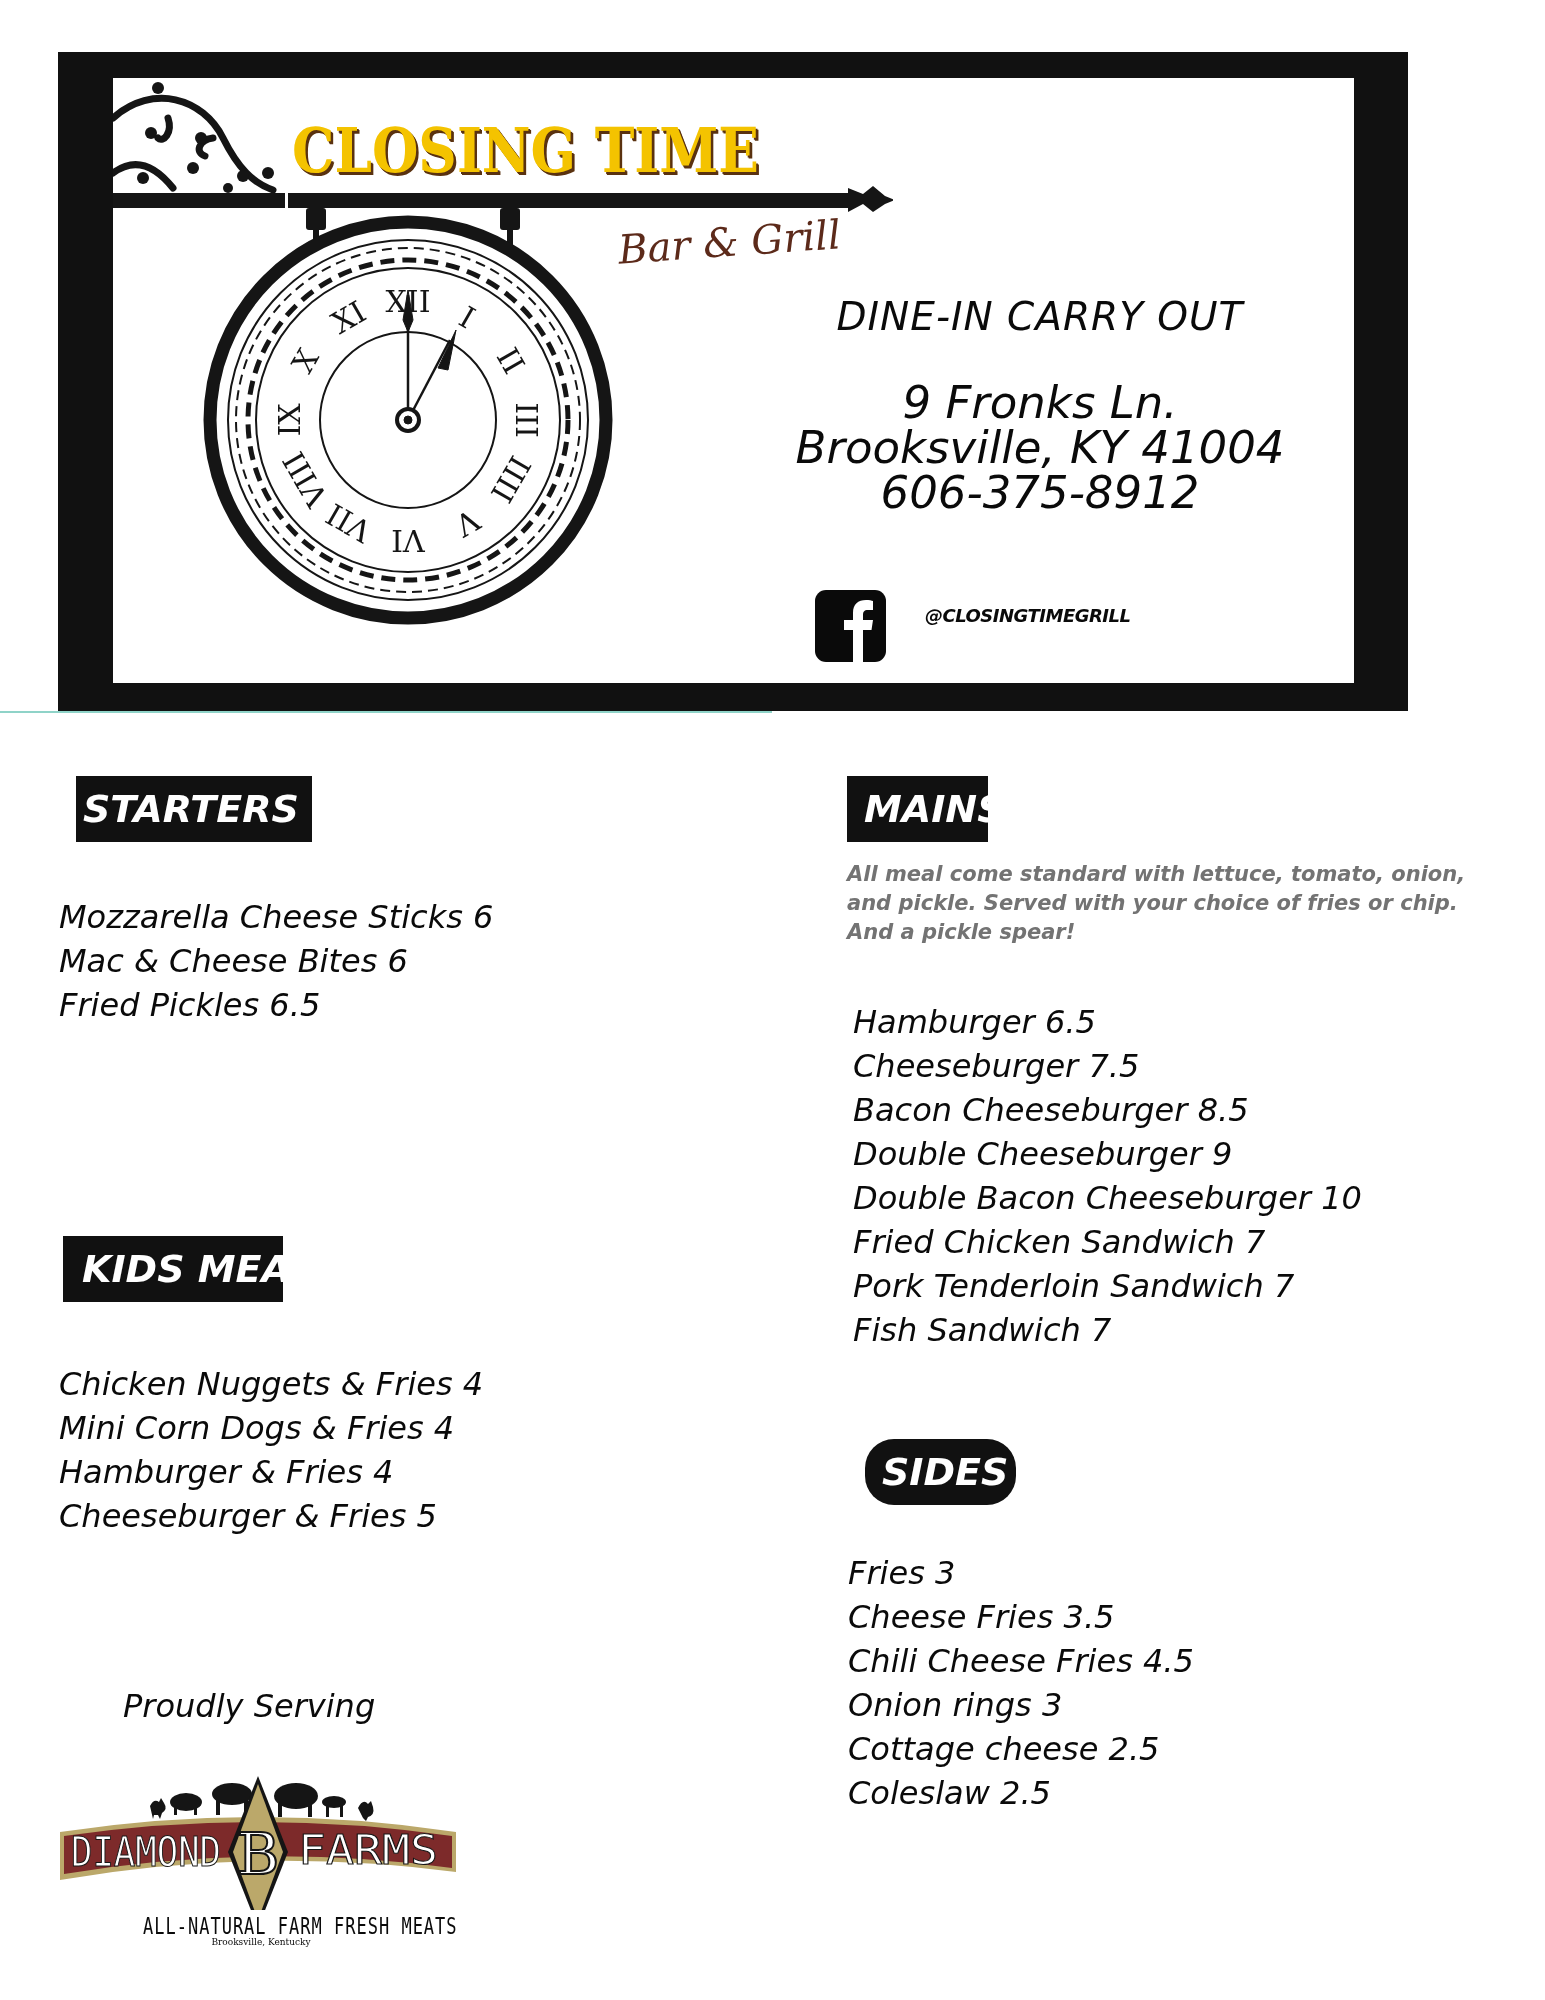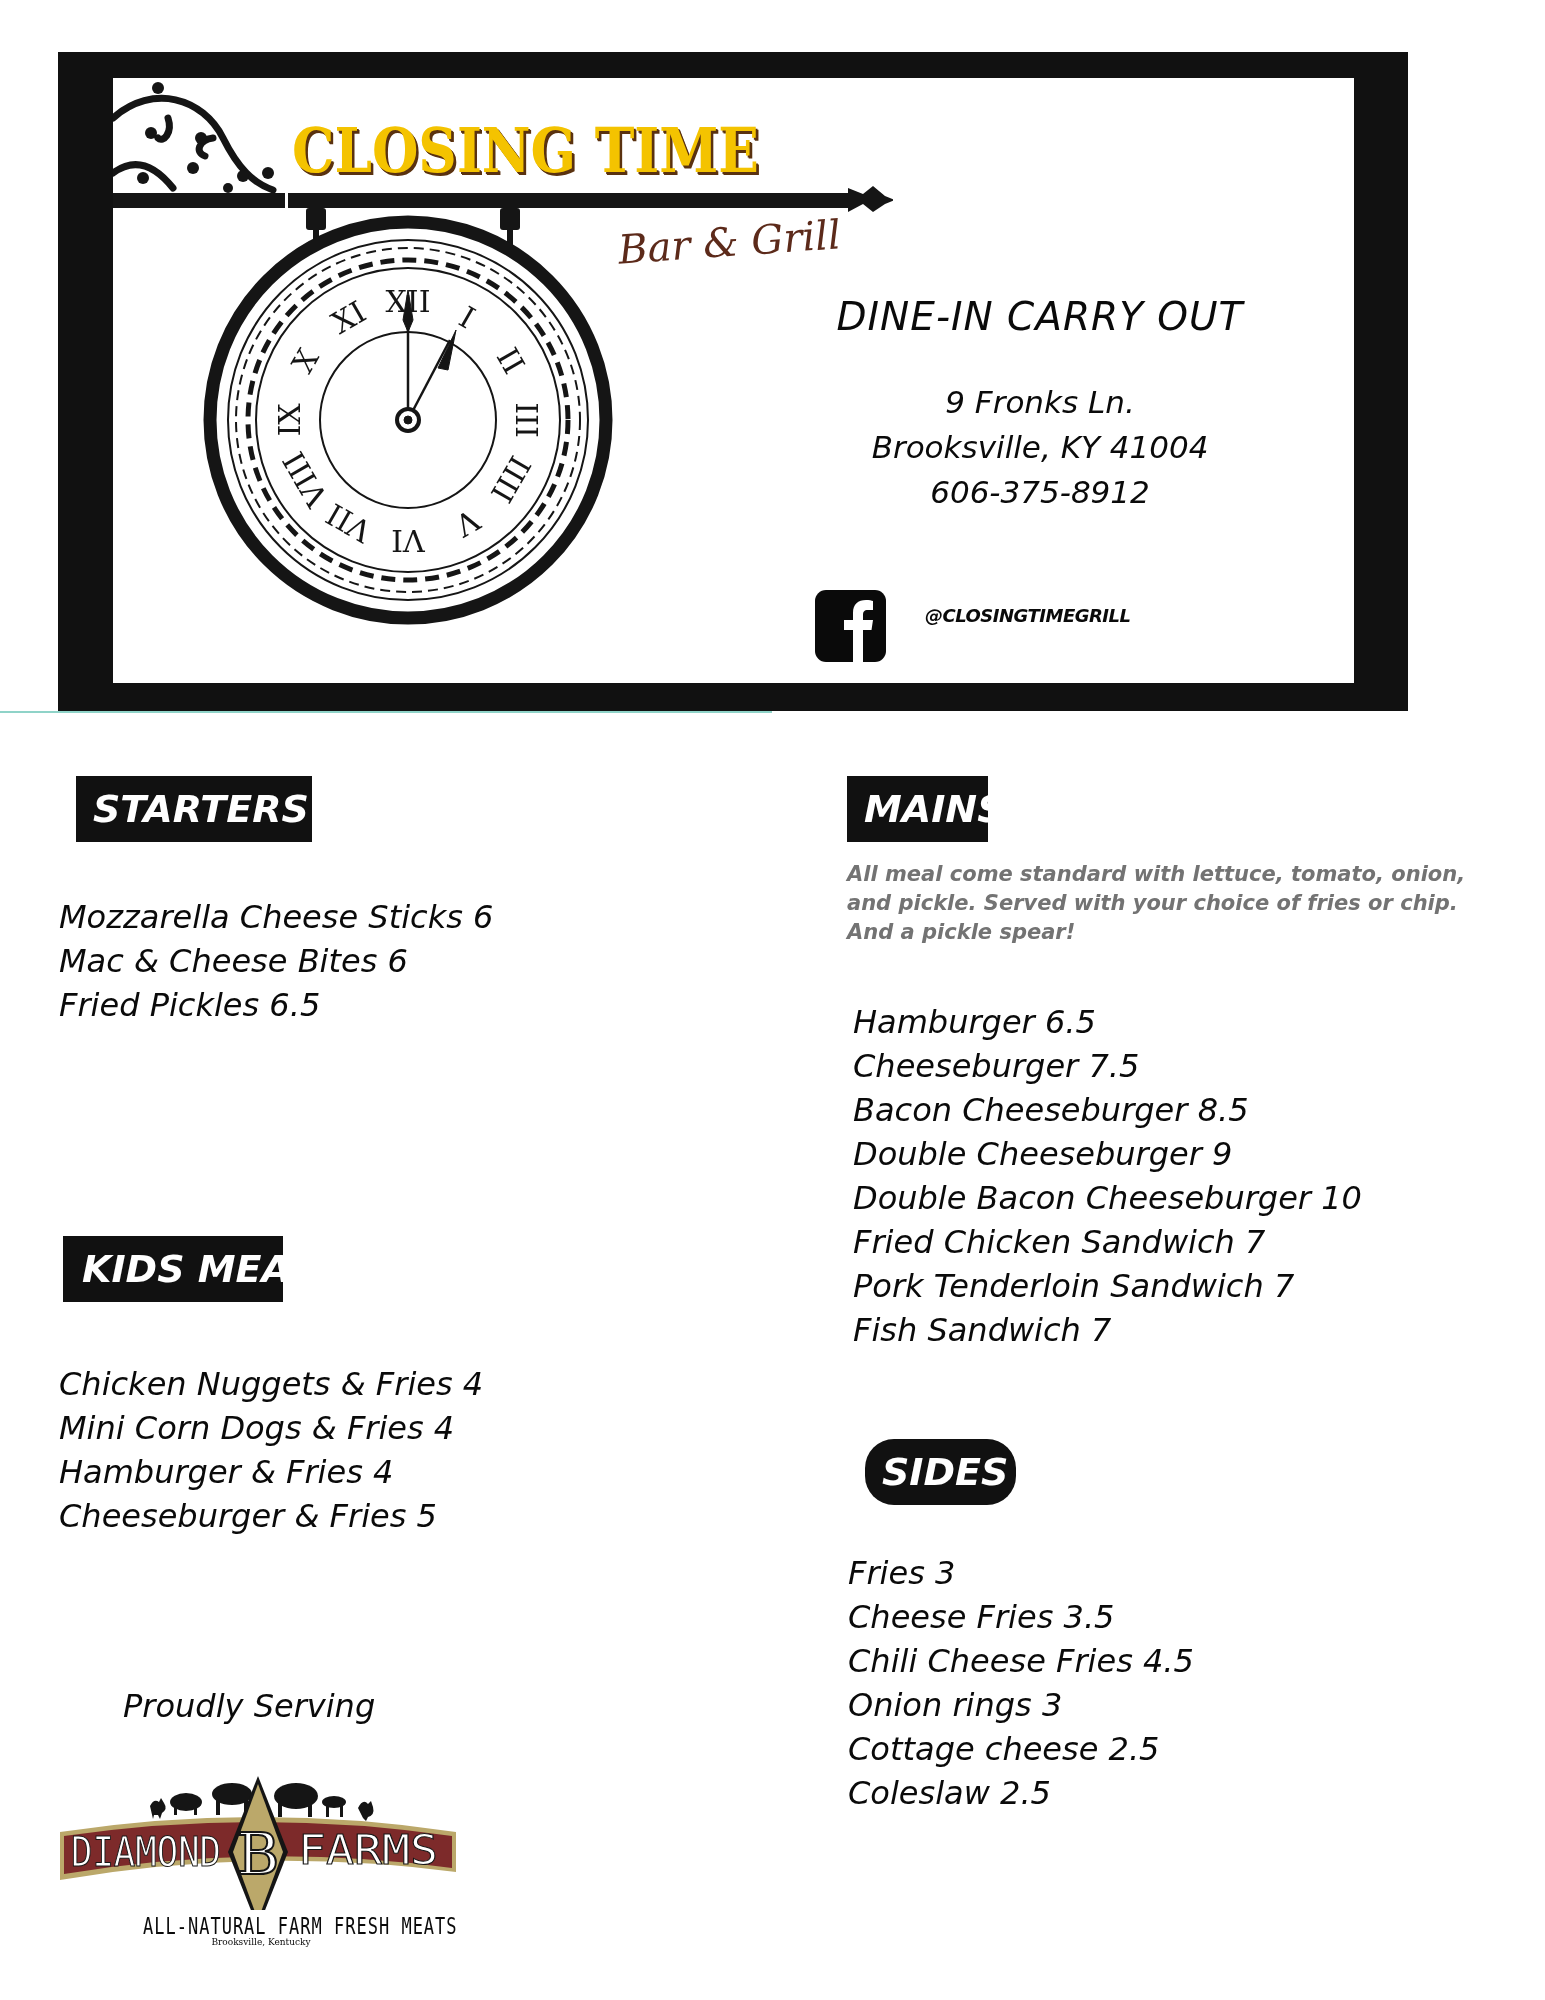--- a/index.html
+++ b/index.html
@@ -16,34 +16,34 @@
 
   .brand-title { left: 292px; top: 120px; font-family: "DejaVu Serif", "Liberation Serif", serif;
     font-size: 62px; font-weight: bold; letter-spacing: 0px; color: #f4c300; line-height: 1;
     text-shadow: 2px 2px 0 #5a3210, 3px 3px 0 #5a3210; transform: scaleX(0.86); transform-origin: left top; white-space: nowrap; }
   .brand-sub { left: 618px; top: 222px; font-family: "DejaVu Serif", "Liberation Serif", serif;
     font-style: italic; font-size: 40px; color: #5c2a1a; line-height: 1; white-space: nowrap; transform: rotate(-4deg); }
 
   .service-line { left: 780px; top: 294px; width: 520px; text-align: center; font-style: italic;
     font-size: 39px; letter-spacing: 1px; white-space: nowrap; line-height: 1.2; }
   .address { left: 780px; top: 380px; width: 520px; text-align: center; font-style: italic;
-    font-size: 31px; line-height: 45px; white-space: nowrap; }
+    font-size: 45px; line-height: 45px; white-space: nowrap; }
 
   .fb-icon { left: 815px; top: 590px; width: 71px; height: 72px; background: #0a0a0a; border-radius: 11px; }
   .fb-handle { left: 925px; top: 605px; font-style: italic; font-weight: bold; font-size: 18px;
     letter-spacing: -0.5px; white-space: nowrap; }
 
   
   .sec-head { background: #111111; color: #ffffff; font-style: italic; font-weight: bold;
     font-size: 38px; line-height: 66px; height: 66px; white-space: nowrap; box-sizing: border-box; }
   .items { font-style: italic; font-size: 32px; line-height: 44px; white-space: nowrap; }
   .items div { height: 44px; }
   .note { color: #737373; font-style: italic; font-weight: bold; font-size: 21px; line-height: 29px; white-space: nowrap; }
 
-  .h-starters { left: 76px; top: 776px; width: 236px; padding-left: 17px; }
+  .h-starters { left: 76px; top: 776px; width: 236px; padding-left: 7px; }
   .h-mains    { left: 847px; top: 776px; width: 141px; padding-left: 17px; }
   .h-kids     { left: 63px; top: 1236px; width: 220px; padding-left: 19px; }
   .h-sides    { left: 865px; top: 1439px; width: 151px; padding-left: 17px; border-radius: 29px; }
 
   .list-starters { left: 59px; top: 895px; }
   .list-mains    { left: 853px; top: 1000px; }
   .list-kids     { left: 59px; top: 1362px; }
   .list-sides    { left: 848px; top: 1551px; }
   .mains-note    { left: 847px; top: 860px; }
 

